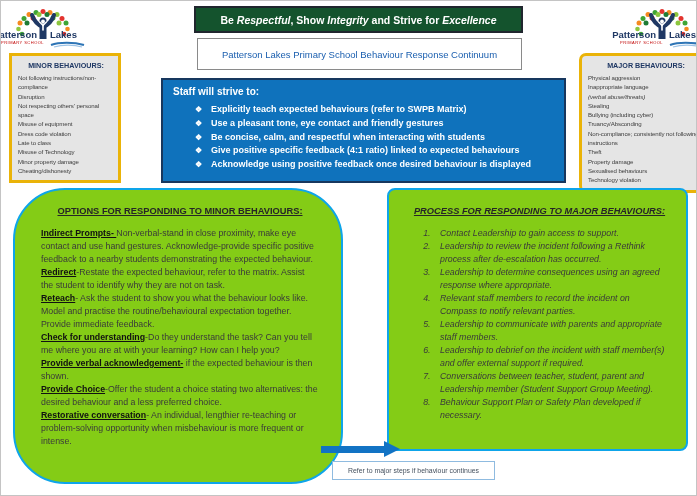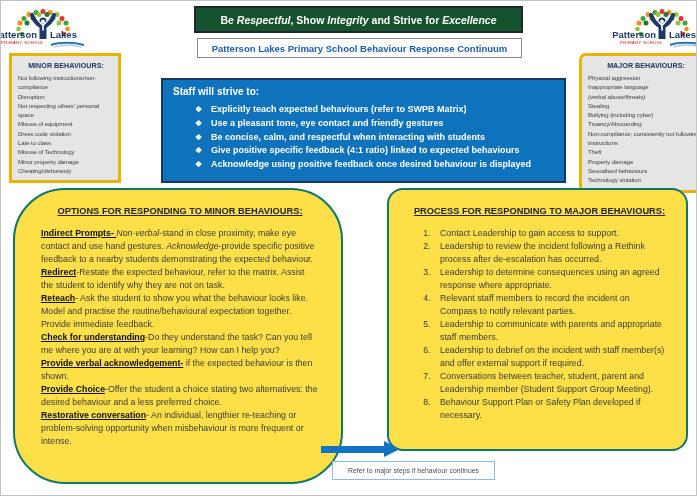--- a/index.html
+++ b/index.html
@@ -19,23 +19,23 @@
   .logo .ps { position:absolute; top:31px; left:8px; font-size:4px;
               letter-spacing:.5px; color:#C00000; }
   .logo .swoosh { position:absolute; top:31px; left:57px; }
 
   
   .banner { position:absolute; left:193px; top:5px; width:329px; height:27px;
             background:#14532d; border:2px solid #20262e; color:#fff;
             font-weight:bold; font-size:10.5px; display:flex;
             align-items:center; justify-content:center; white-space:pre; }
   .banner .it { font-style:italic; }
-  .title-box { position:absolute; left:196px; top:37px; width:325px; height:20px;
+  .title-box { position:absolute; left:196px; top:37px; width:325px; height:32px;
                background:#fff; border:1px solid #8a8a8a; color:#1B5FAF;
-               font-weight:bold; font-size:9.5px; display:flex;
+               font-weight:normal; font-size:9.5px; display:flex;
                align-items:center; justify-content:center; }
 
   
   .sidebar { position:absolute; background:#e5e5e5; border:3px solid #eab308;
              padding:5px 4px 5px 6px; }
   .sidebar-minor { left:8px;   top:52px; width:112px; min-height:108px; }
   .sidebar-major { left:578px; top:52px; width:132px; min-height:130px;border-radius:7px; }
   .sidebar h3 { font-size:7.2px; color:#1F3864; text-align:center;
                 margin-bottom:3px; }
   .sidebar ul { list-style:none; }
@@ -47,30 +47,30 @@
   .staff-box { position:absolute; left:160px; top:77px; width:405px; height:105px;
                background:#0F72BC; border:2px solid #17375E; color:#fff;
                padding:6px 10px 0 10px; }
   .staff-box h2 { font-size:10px; }
   .staff-box ul { list-style:none; margin:6px 0 0 22px; }
   .staff-box li { display:flex; font-size:9px; font-weight:bold;
                   line-height:13.8px; }
   .staff-box .bullet { width:16px; flex:0 0 16px; font-size:8px; }
 
   
-  .round-box { position:absolute; background:#fde047; border:2px solid #0f766e; }
+  .round-box { position:absolute; background:#84cc16; border:2px solid #0ea5e9; }
   .box-minor { left:12px;  top:187px; width:330px; height:296px;
                border-radius:52px; padding:16px 22px 0 26px; }
   .box-major { left:386px; top:187px; width:301px; height:263px;
-               border-radius:16px; padding:16px 18px 12px 22px; }
+               border-radius:8px; padding:16px 18px 12px 22px;font-style:italic; }
   .round-box h2 { font-size:9.3px; color:#262626; text-align:center;
                   text-decoration:underline; margin-bottom:11px; }
   .box-minor p { font-size:8.8px; color:#3a3a3a; line-height:13px; }
   .box-minor .lead { font-weight:bold; color:#111; text-decoration:underline; }
-  .box-minor .it { font-style:italic; }
+  .box-minor .it { }
   .box-major ol { margin-left:22px; }
   .box-major li { font-size:8.8px; color:#3a3a3a; line-height:13px;
                   padding-left:7px; }
 
   
   .flow-arrow { position:absolute; left:320px; top:440px; width:80px;
                 height:16px; z-index:5; }
   .flow-arrow .bar  { position:absolute; left:0; top:4.5px; width:63px;
                       height:7px; background:#1273C4; }
   .flow-arrow .head { position:absolute; left:63px; top:0; width:0; height:0;

